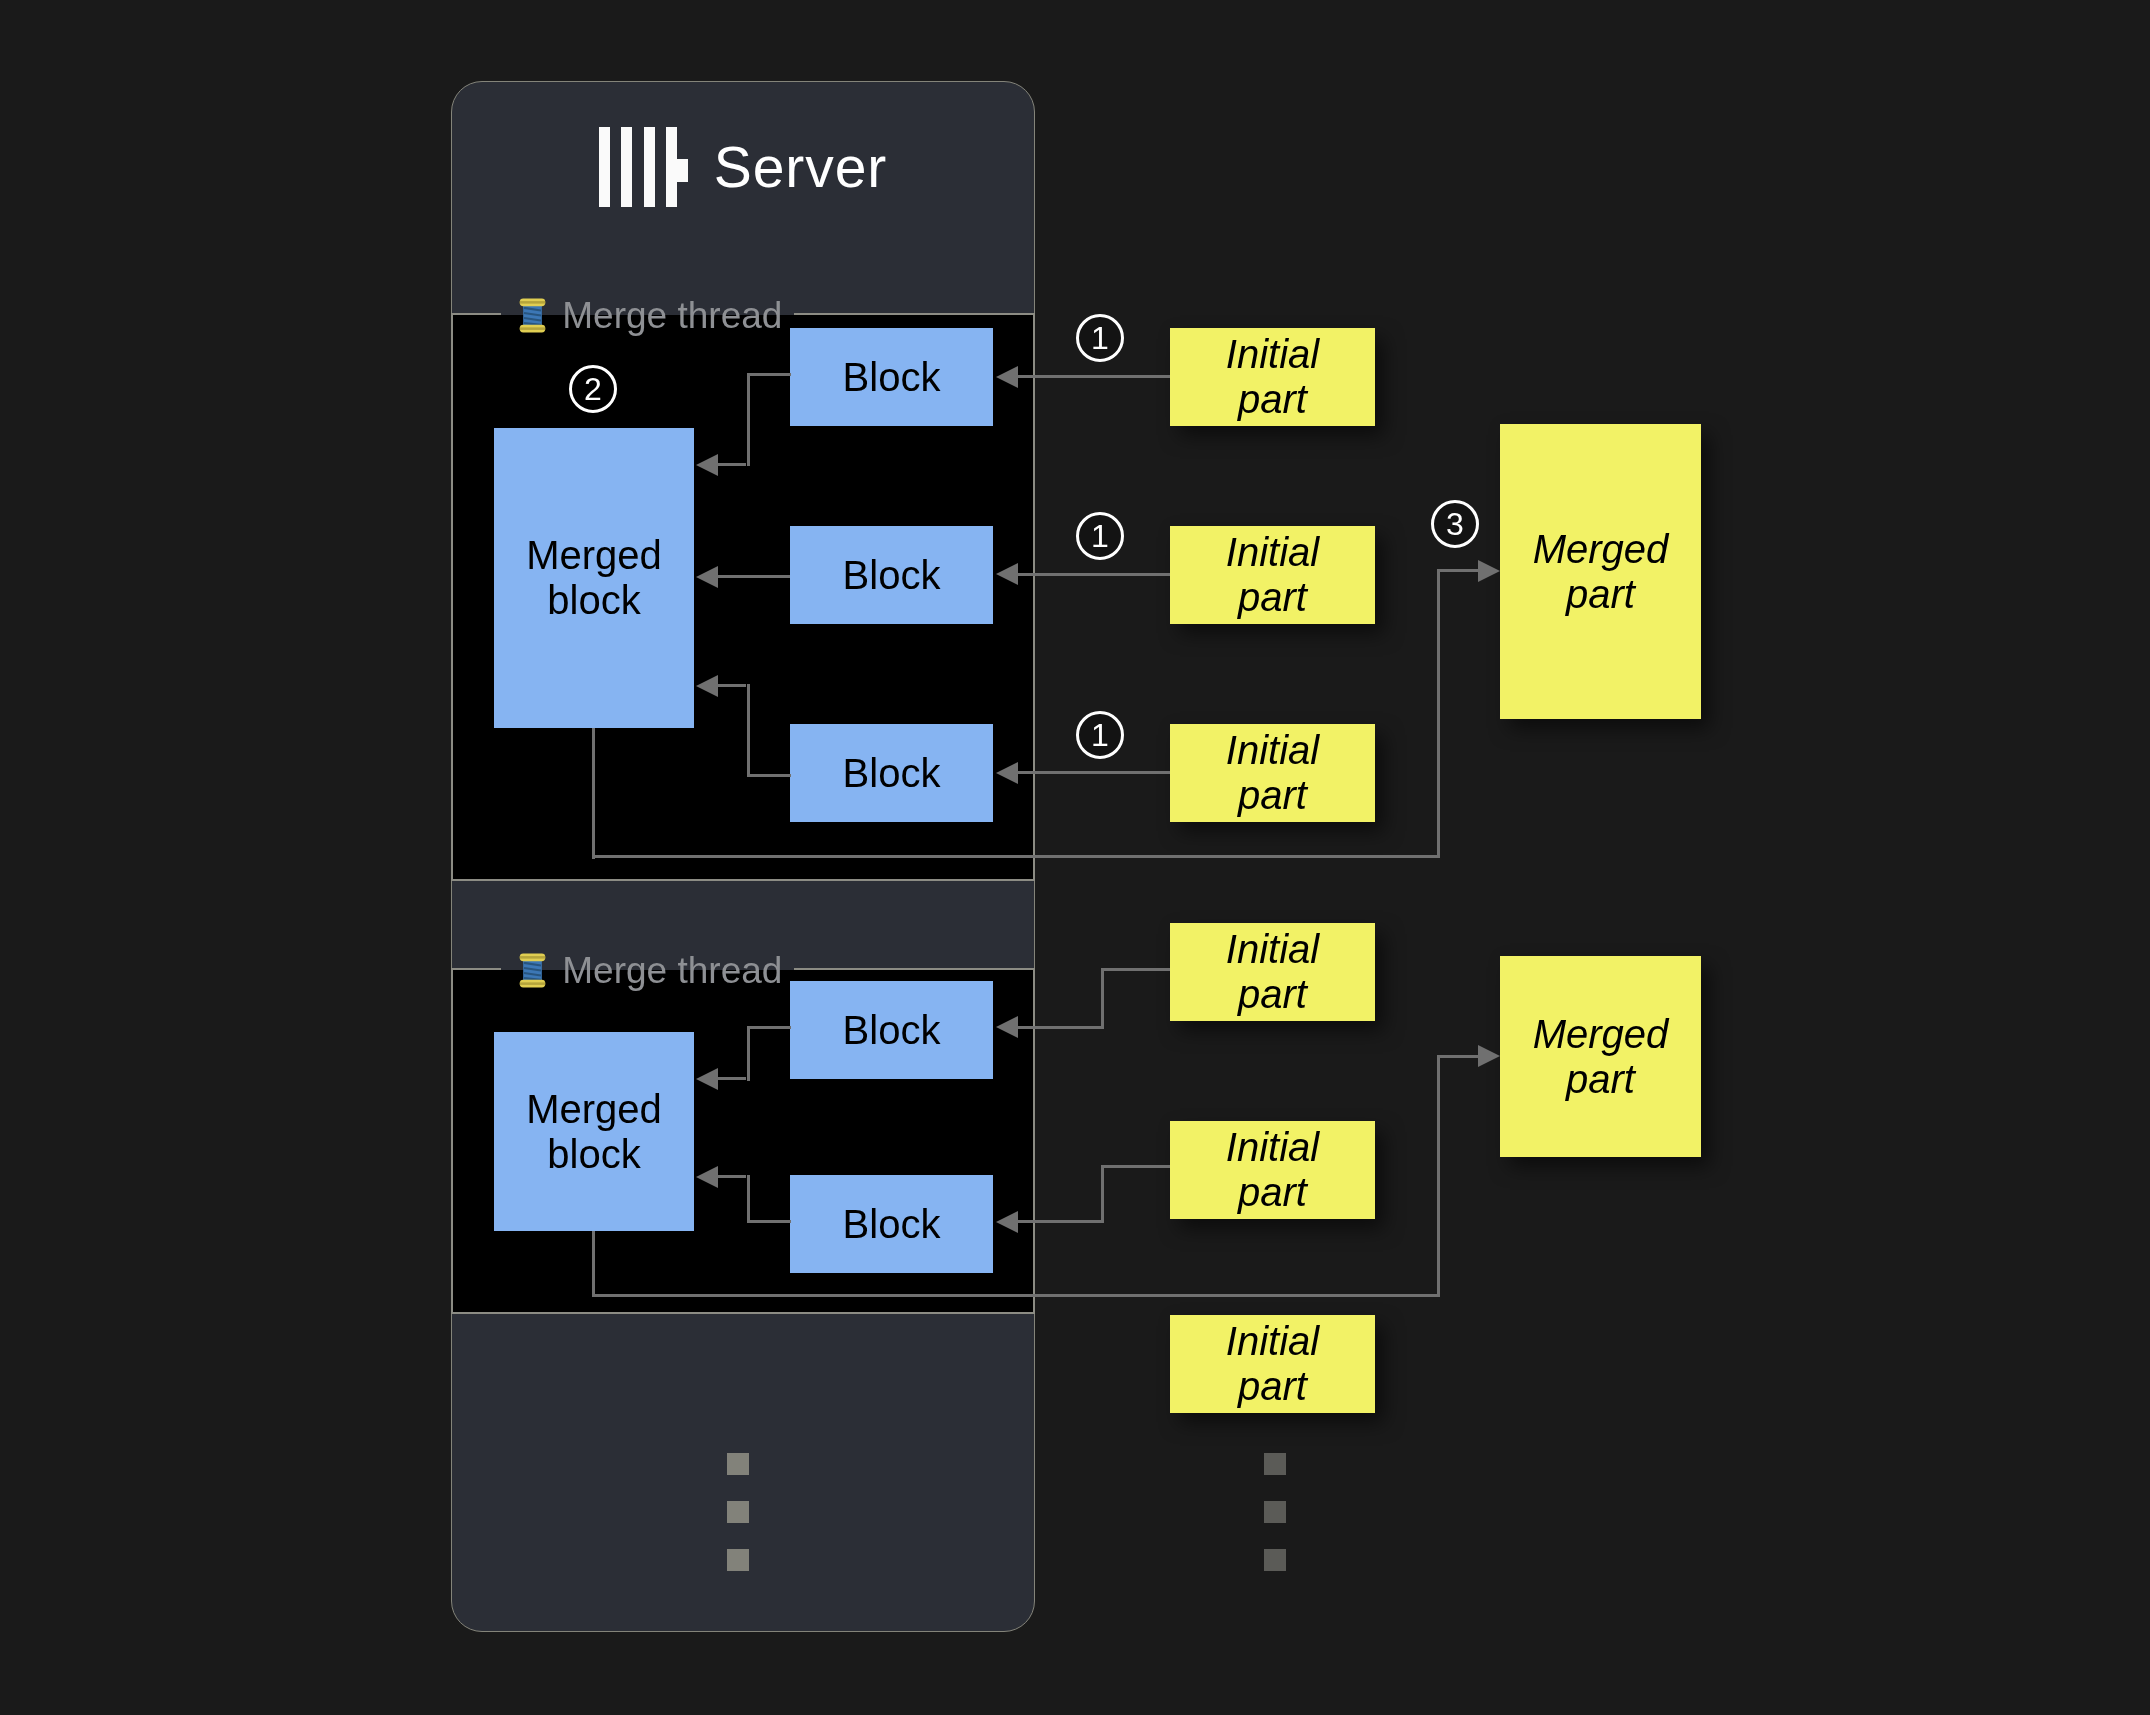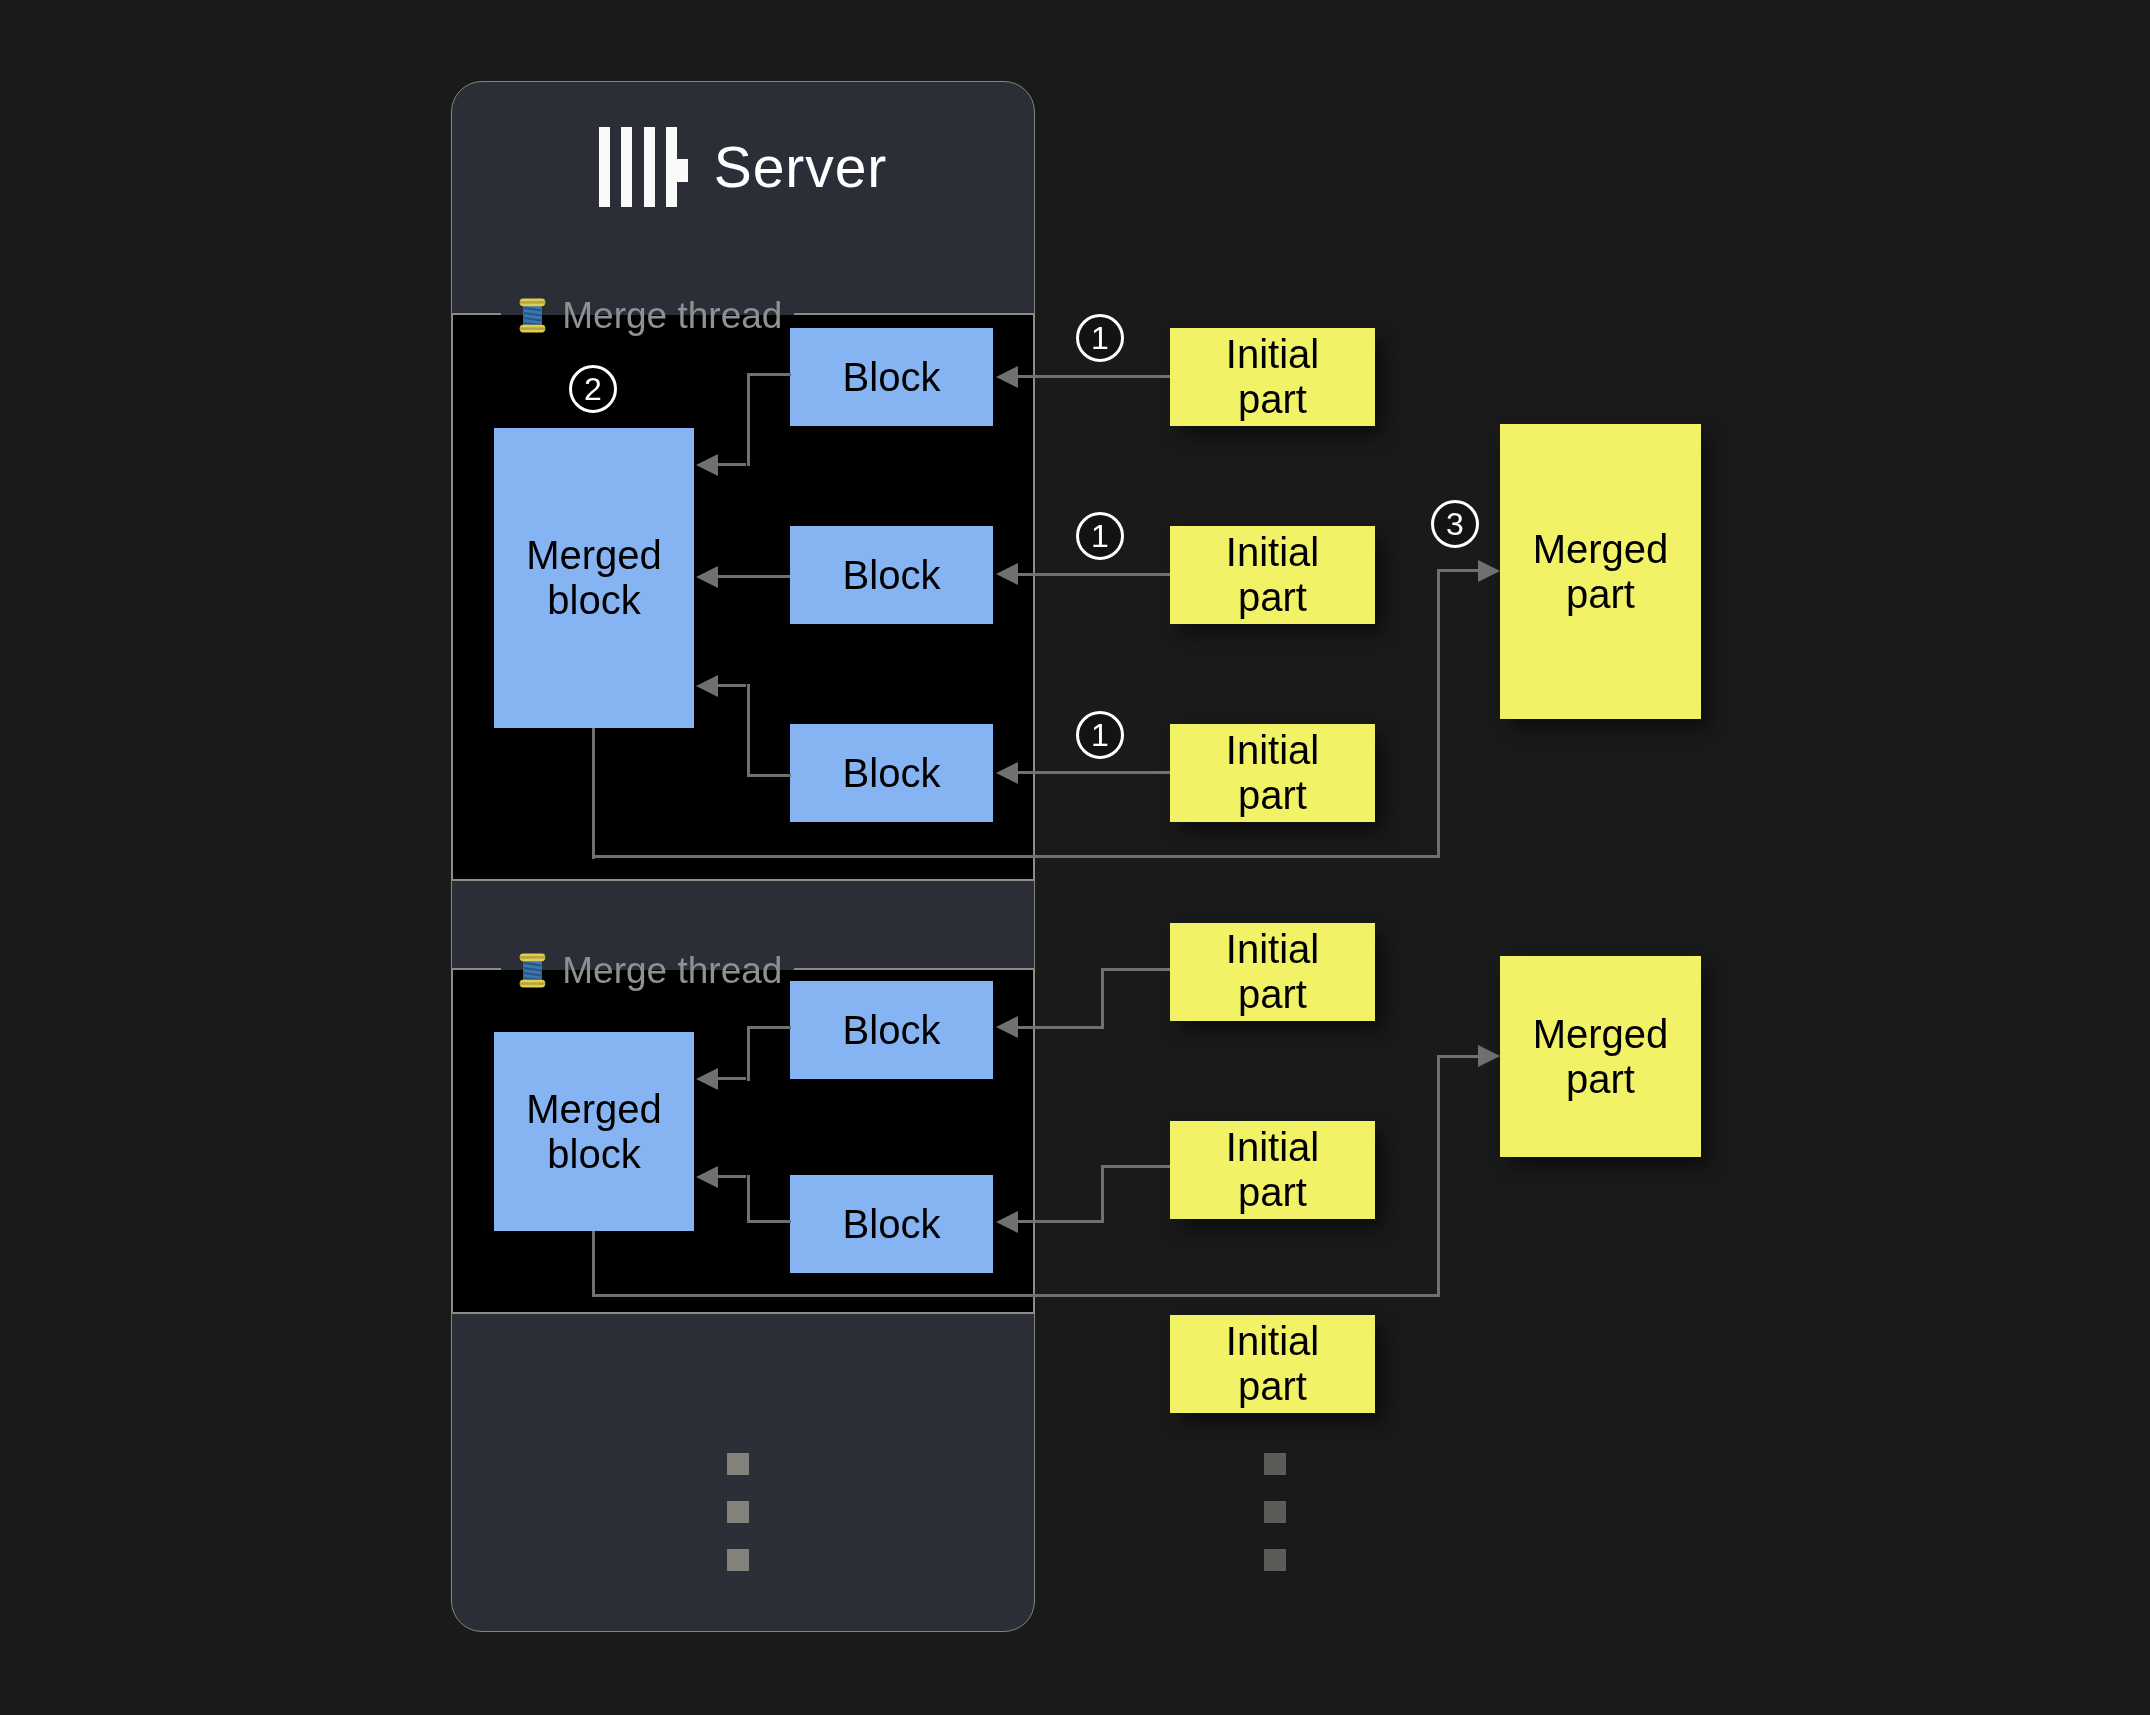--- a/index.html
+++ b/index.html
@@ -35,21 +35,21 @@
     background:linear-gradient(to bottom,#2b2e36 50%,#000000 50%);
     color:#8e9094;font-size:37px;white-space:nowrap;z-index:4;
   }
   .spool{width:39px;height:39px;flex:0 0 auto;}
   
   .node{
     position:absolute;box-sizing:border-box;display:flex;align-items:center;justify-content:center;
     text-align:center;color:#000;font-size:40px;line-height:1.12;z-index:3;
   }
   .blue{background:#86b4f2;}
-  .yellow{background:#f2f266;box-shadow:8.6px 10.3px 19px rgba(0,0,0,0.55);}
+  .yellow{background:#f2f266;box-shadow:8.6px 10.3px 19px rgba(0,0,0,0.55);font-style:italic;}
   
   .badge{
     position:absolute;width:48px;height:48px;border:3.4px solid #ffffff;border-radius:50%;
     box-sizing:border-box;display:flex;align-items:center;justify-content:center;
     color:#ffffff;font-size:32px;line-height:1;z-index:7;background:rgba(0,0,0,0.25);
   }
   
   .seg{position:absolute;background:#707070;z-index:6;}
   .ah{position:absolute;width:0;height:0;z-index:6;
       border-top:11px solid transparent;border-bottom:11px solid transparent;}

